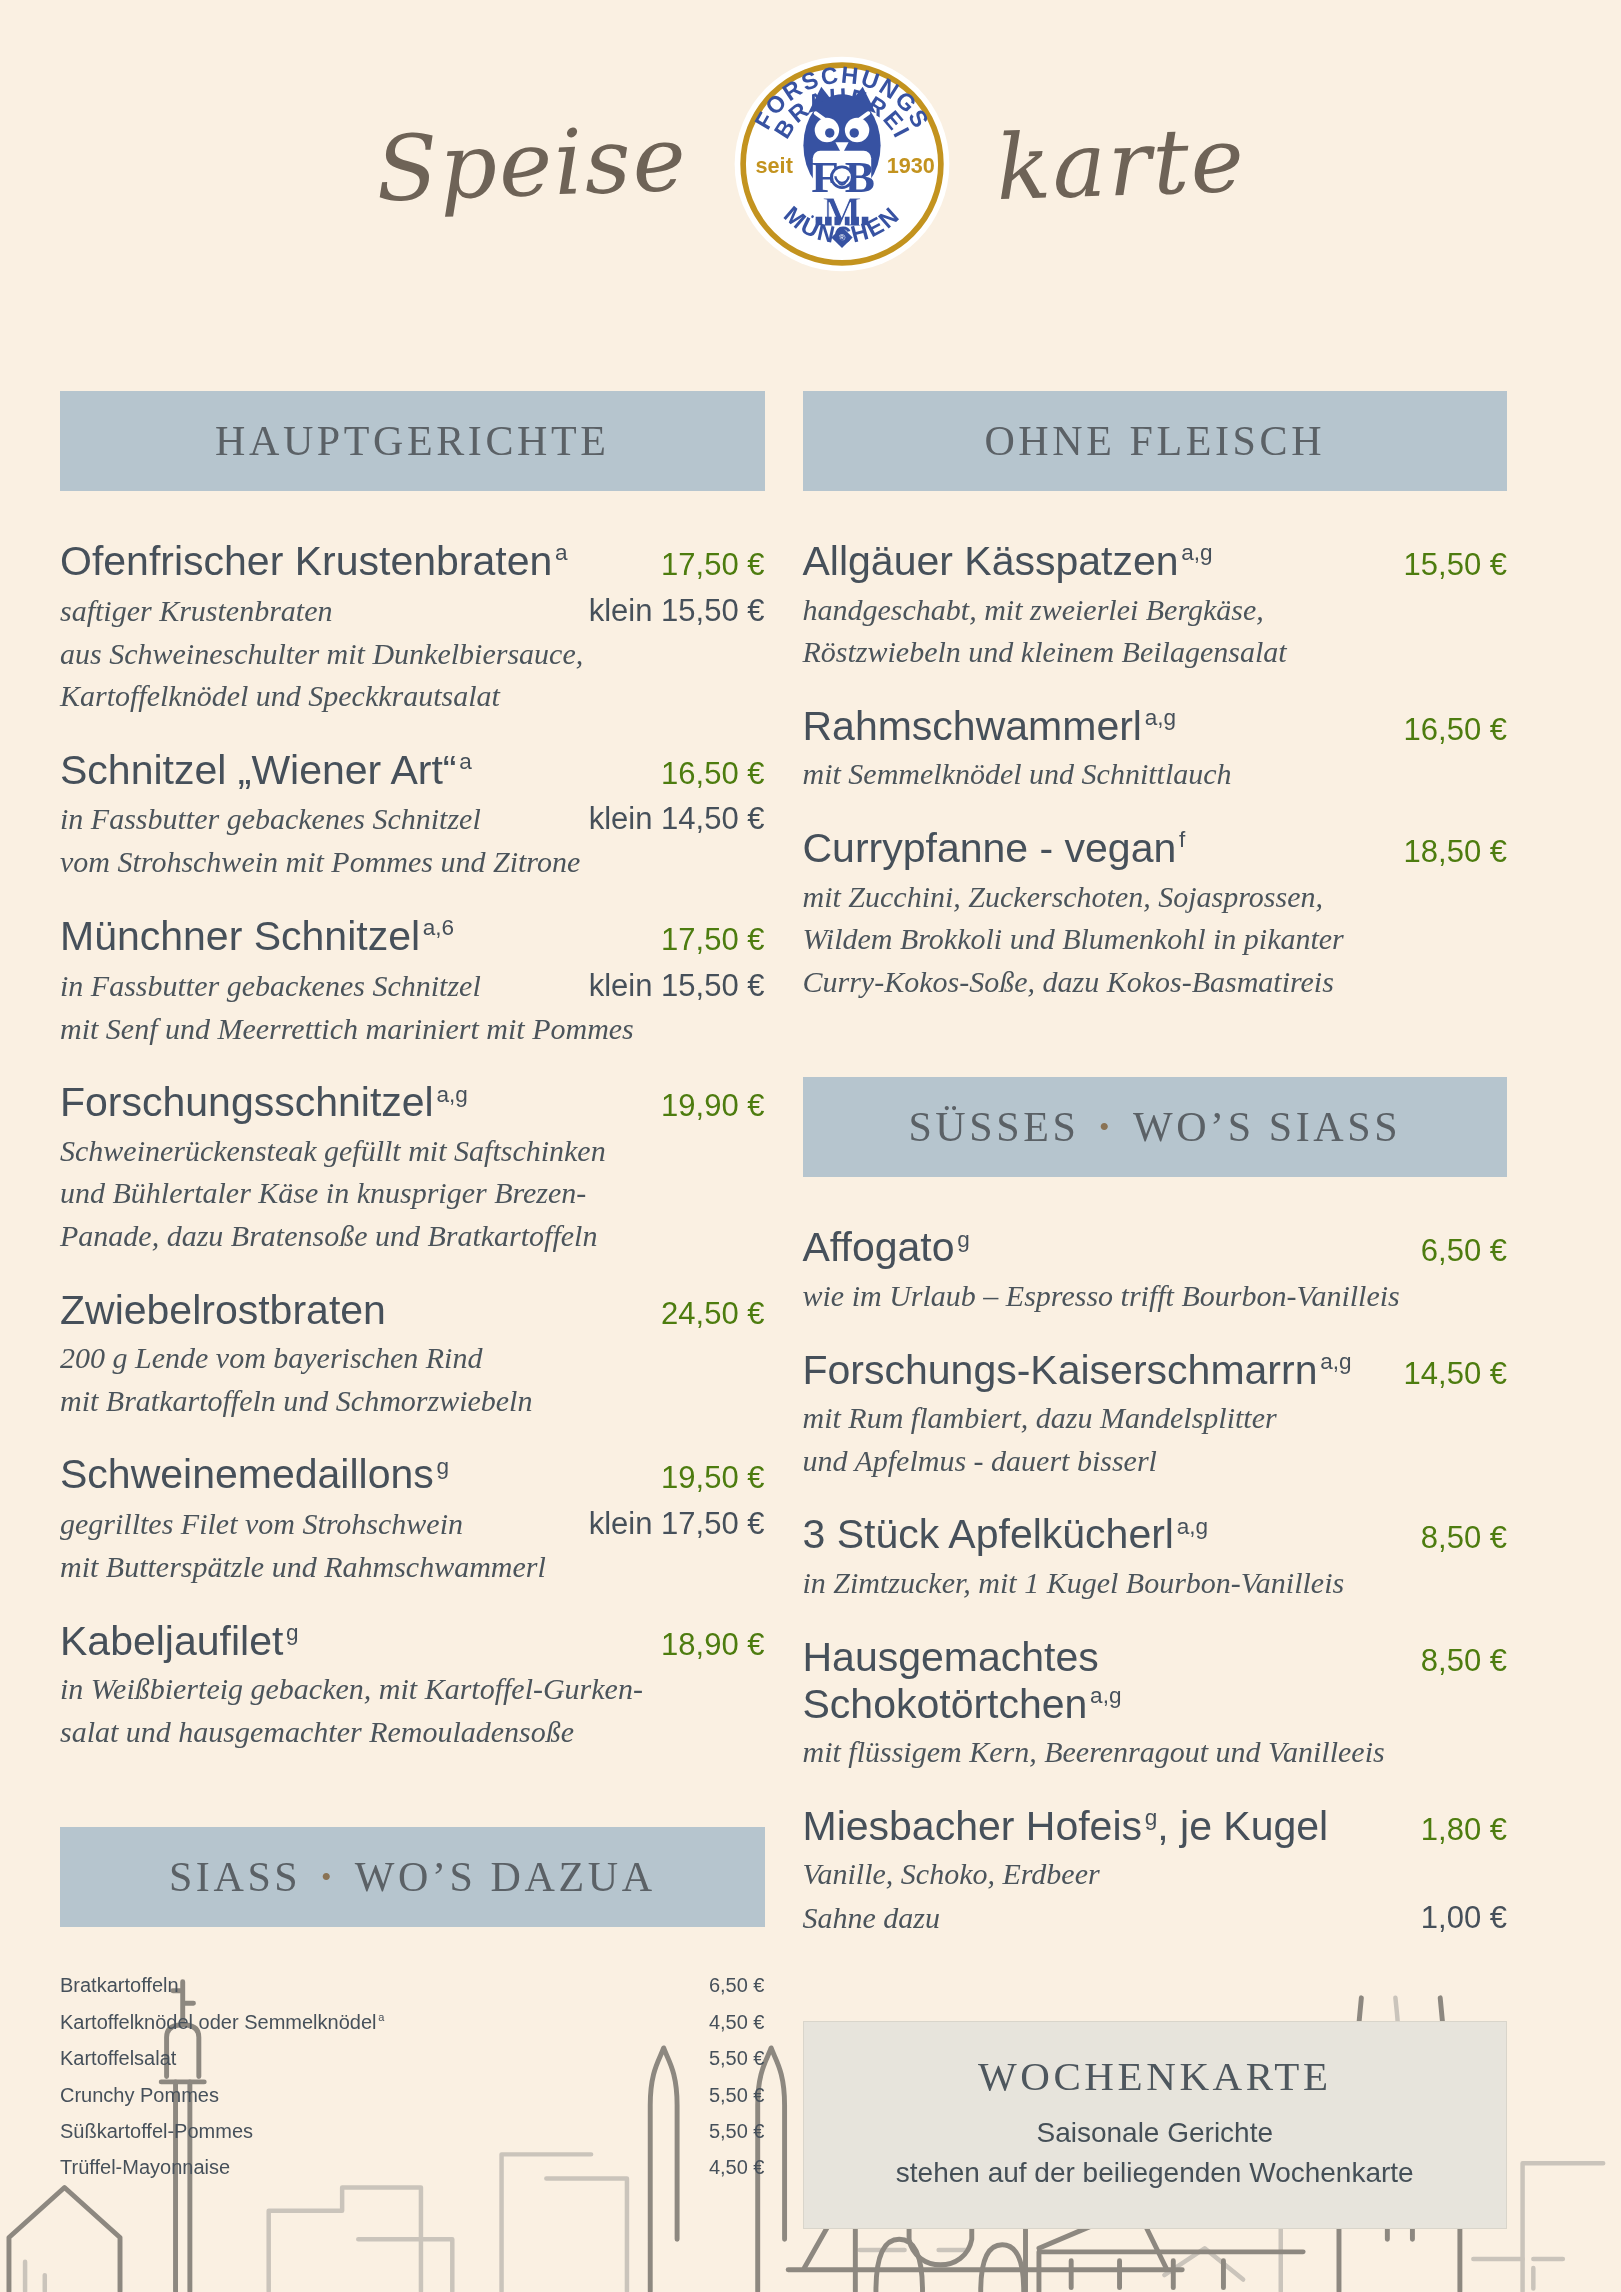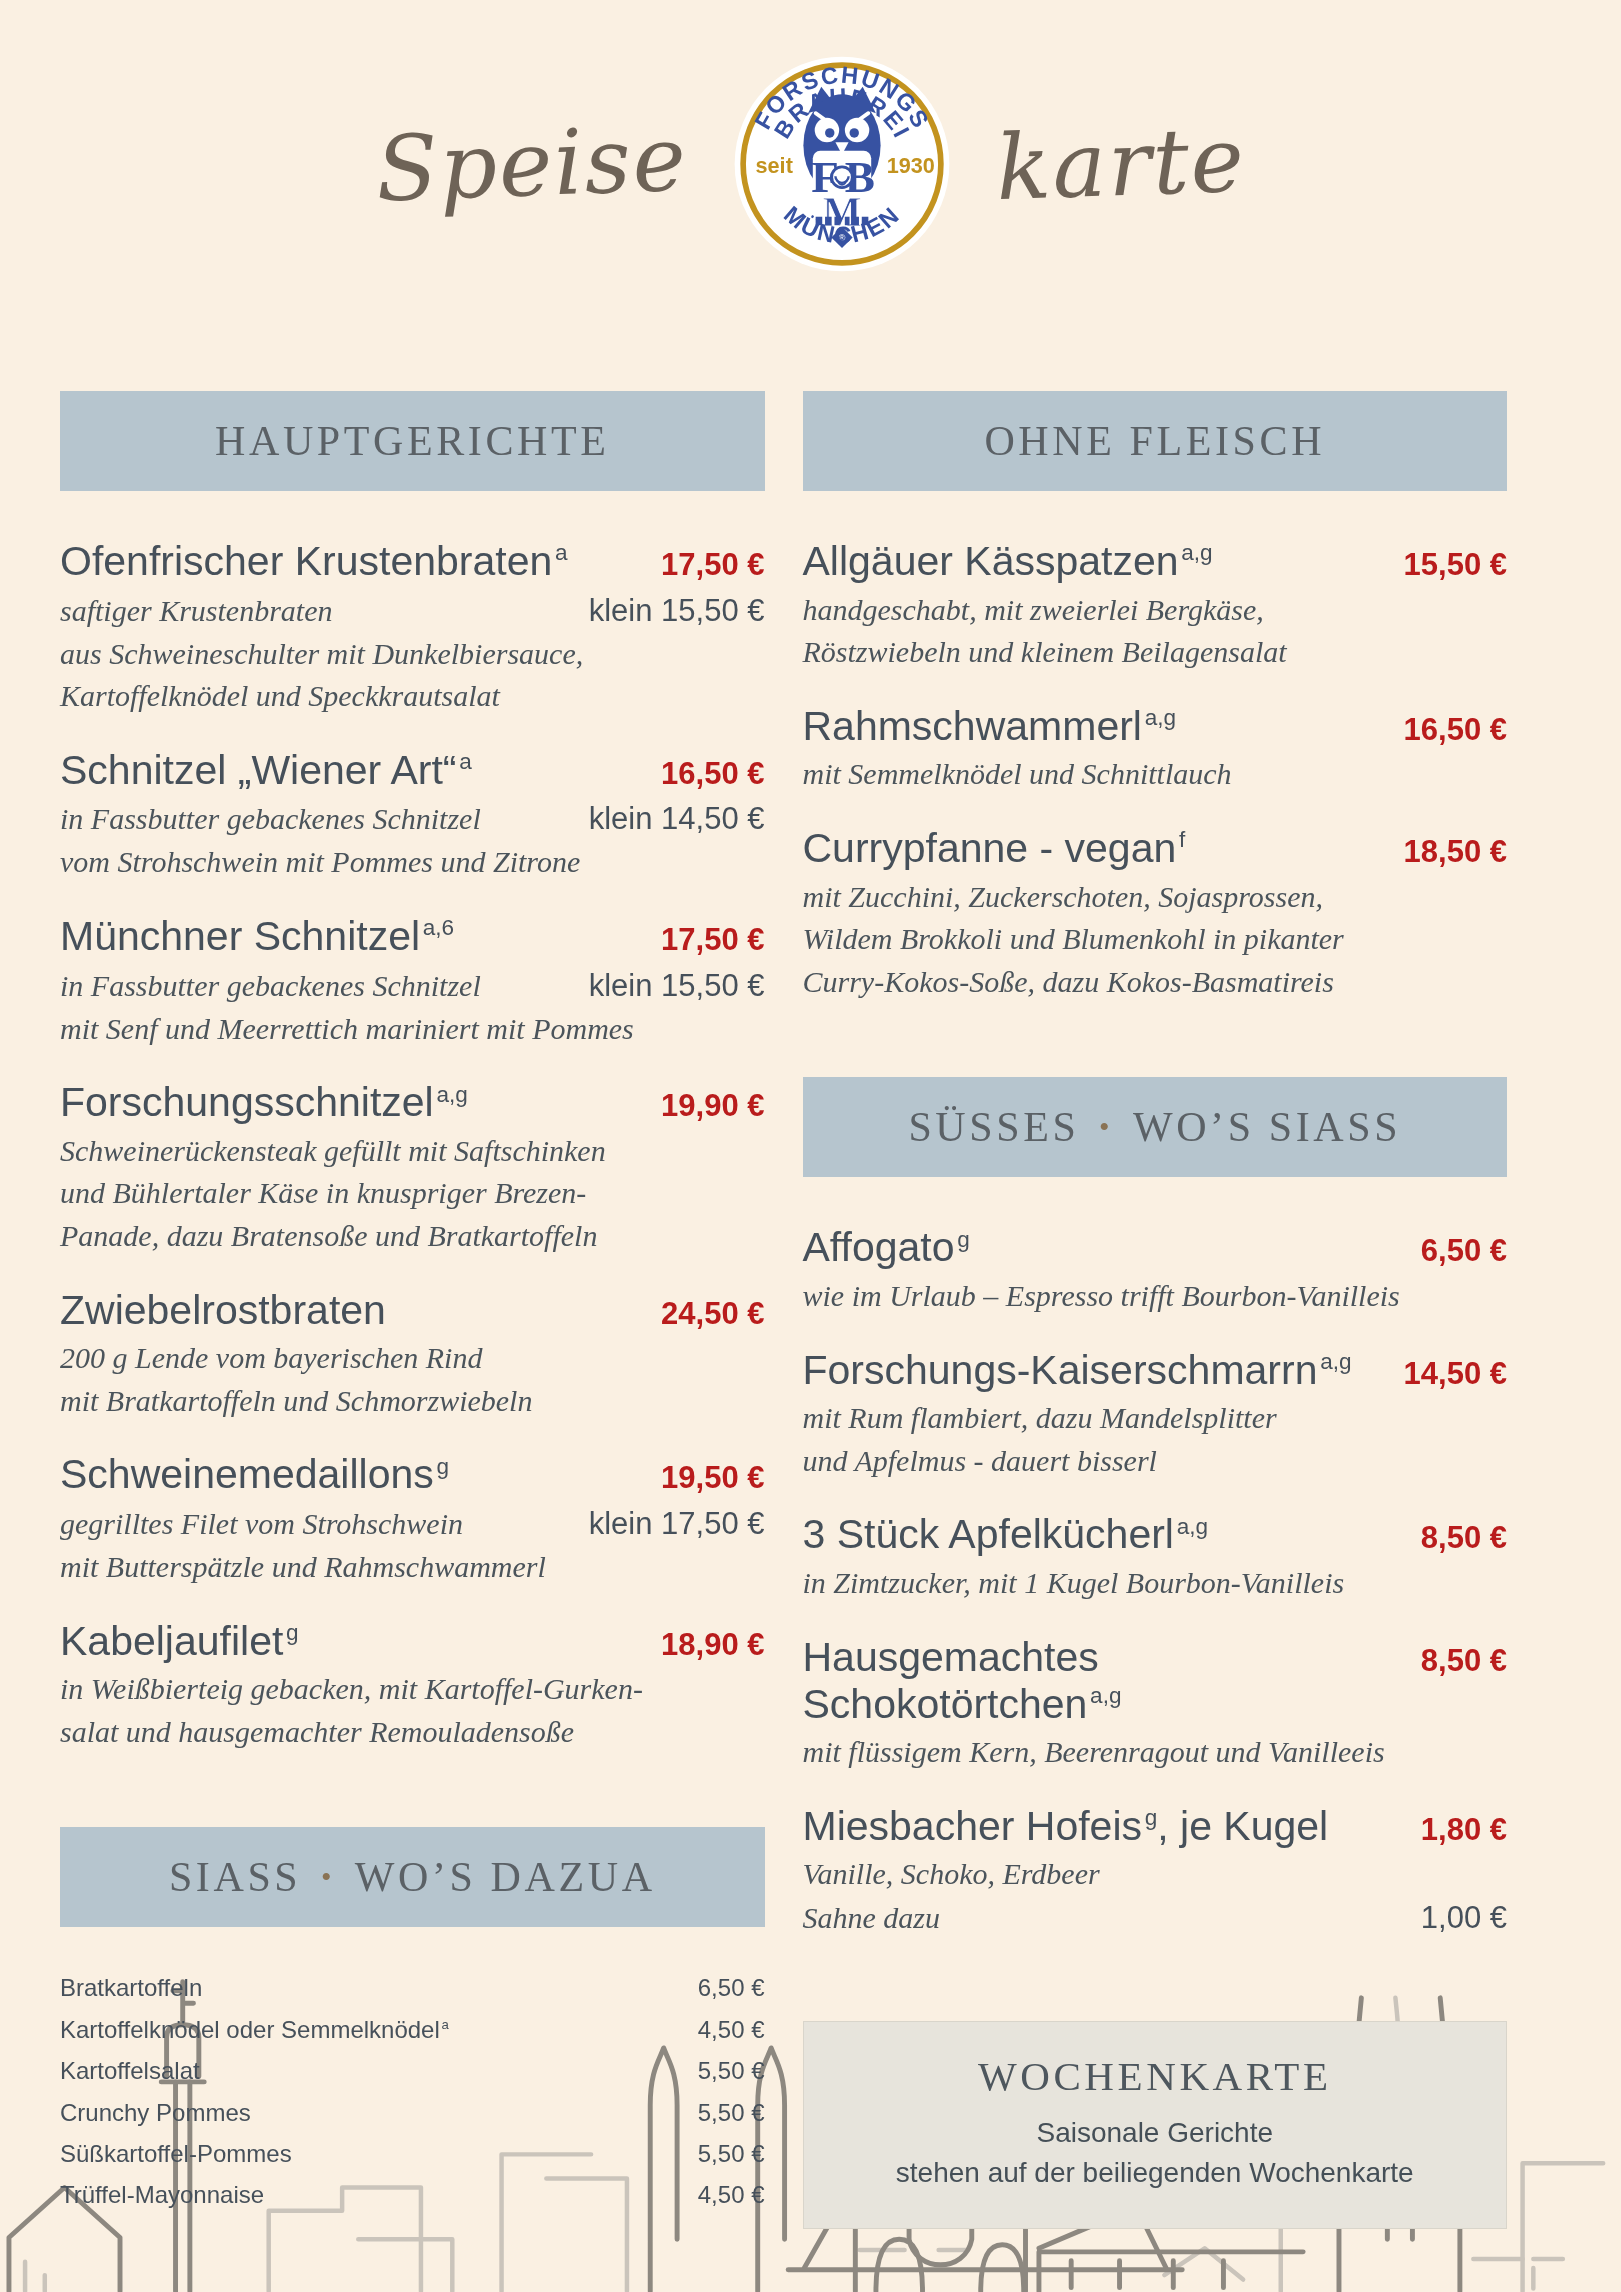--- a/index.html
+++ b/index.html
@@ -39,29 +39,29 @@
     font-family:"Liberation Serif",serif;
     font-size:42px;letter-spacing:3.6px;color:#5b6166;
     margin-bottom:47px;
   }
   .section-header .bullet{color:#8a7355;font-size:30px;line-height:1;}
 
   .item{margin-bottom:29px;}
   .item-head{display:flex;align-items:baseline;margin-bottom:3.6px;}
   .item-name{font-size:41px;font-weight:400;color:#46505a;}
   .item-name sup{font-size:0.55em;margin-left:2.7px;}
-  .item-price{margin-left:auto;font-size:31px;font-weight:700;color:#b91c1c;white-space:nowrap;padding-left:14.3px;}
+  .item-price{margin-left:auto;font-size:31px;font-weight:400;color:#4d7c0f;white-space:nowrap;padding-left:14.3px;}
   .item-row{display:flex;align-items:baseline;line-height:1.42;}
   .item-desc{
     font-family:"Liberation Serif",serif;font-style:italic;
     font-size:30px;color:#4b545b;
   }
   .row-right{margin-left:auto;font-size:31px;font-weight:500;color:#46505a;white-space:nowrap;padding-left:12.5px;font-style:normal;font-family:"Liberation Sans",sans-serif;}
 
-  .simple-row{display:flex;align-items:flex-start;font-size:24px;font-weight:500;margin-bottom:13.4px;}
+  .simple-row{display:flex;align-items:flex-start;font-size:20px;font-weight:500;margin-bottom:13.4px;}
   .simple-name sup{font-size:0.55em;margin-left:1.8px;}
   .simple-price{margin-left:auto;white-space:nowrap;padding-left:12.5px;}
 
   .notice{
     background:#e7e4dc;border:0.9px solid #d9d5cb;
     padding:30px 18px 34px 18px;text-align:center;margin-top:7.2px;
   }
   .notice-title{
     font-family:"Liberation Serif",serif;font-size:41px;letter-spacing:3.6px;
     color:#4e575e;margin-bottom:12.5px;

